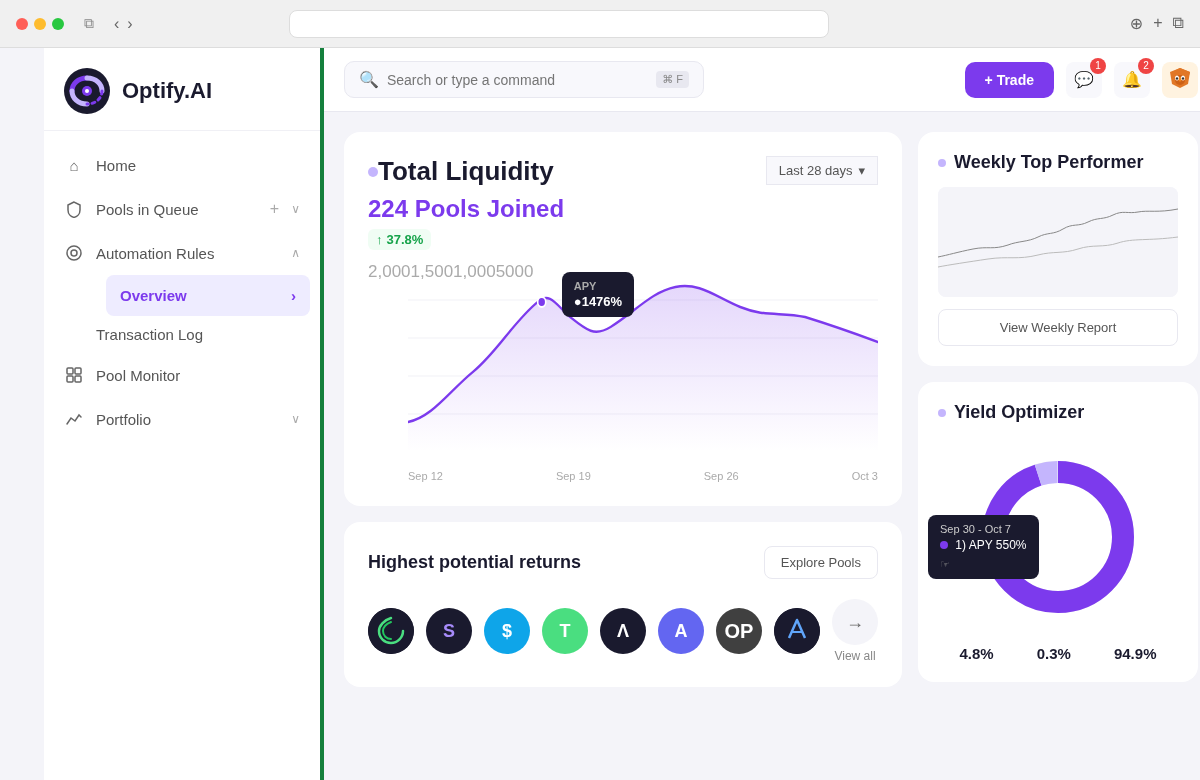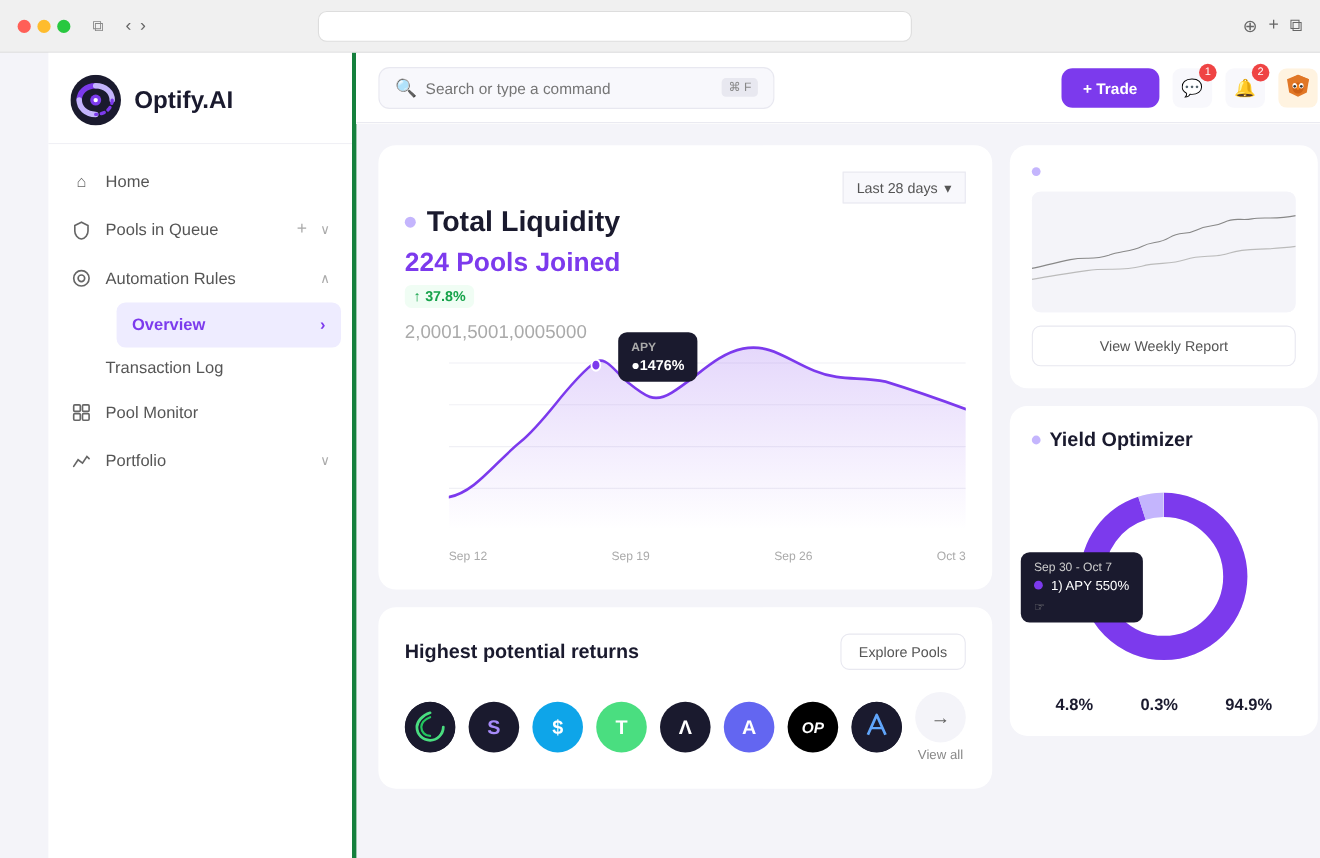--- a/index.html
+++ b/index.html
@@ -242,21 +242,21 @@
         </div>
       </div>
     </div>
 
     <div class="content-area">
 
       <div class="center-panel">
 
         <div class="card">
           <div class="card-header">
-            <div style="display:flex;align-items:center;gap:10px;margin-top:30px;">
+            <div style="display:flex;align-items:center;">
               <div class="card-title-dot"></div>
               <span class="card-title">Total Liquidity</span>
             </div>
             <div class="date-selector">
               <span>Last 28 days</span>
               <span>▾</span>
             </div>
           </div>
           <div class="pools-joined">224 Pools Joined</div>
           <div class="growth-badge">
@@ -327,21 +327,21 @@
             <div class="token-icon" style="background:#1a1a2e;color:#a78bfa;font-size:18px;">S</div>
 
             <div class="token-icon" style="background:#0ea5e9;color:#fff;font-size:18px;">$</div>
 
             <div class="token-icon" style="background:#4ade80;color:#fff;font-size:18px;">T</div>
 
             <div class="token-icon" style="background:#1a1a2e;color:#fff;font-size:18px;">Λ</div>
 
             <div class="token-icon" style="background:#6366f1;color:#fff;font-size:18px;">Α</div>
 
-            <div class="token-icon" style="background:#000000;color:#fff;font-size:14px;font-weight:700;font-style:italic;">OP</div>
+            <div class="token-icon" style="background:#404040;color:#fff;font-size:20px;font-weight:700;">OP</div>
 
             <div class="token-icon" style="background:#1a1a2e;overflow:hidden;">
               <svg width="46" height="46" viewBox="0 0 46 46">
                   <circle cx="23" cy="23" r="23" fill="#1a1a2e"></circle>
                   <path d="M15 30 L23 12 L31 30" stroke="#60a5fa" stroke-width="2.5" fill="none" stroke-linejoin="round"></path>
                   <line x1="18" y1="24" x2="28" y2="24" stroke="#60a5fa" stroke-width="2"></line>
                 </svg>
             </div>
 
             <div class="view-all-container">
@@ -350,20 +350,21 @@
             </div>
           </div>
         </div>
       </div>
 
       <div class="right-panel">
 
         <div class="right-card">
           <div class="right-card-title">
             <div class="right-card-title-dot"></div>
+            <span>Weekly Top Performer</span>
           </div>
           
           <div class="weekly-chart-placeholder">
             <svg width="100%" height="110" viewBox="0 0 240 110" preserveAspectRatio="none">
               <rect width="240" height="110" fill="#f4f4f9"></rect>
 
               <path d="M0,70 C10,68 20,65 35,62 C50,59 55,63 70,58 C80,54 90,55 100,50 C110,45 115,48 125,42 C135,36 140,40 150,35 C160,30 165,33 175,28 C185,23 190,27 200,25 C210,23 220,26 240,22" stroke="#888" stroke-width="1" fill="none"></path>
               <path d="M0,80 C10,78 30,75 50,72 C70,69 80,73 100,68 C115,64 125,67 140,62 C155,57 165,61 180,56 C195,51 210,54 240,50" stroke="#bbb" stroke-width="1" fill="none"></path>
             </svg>
           </div>

